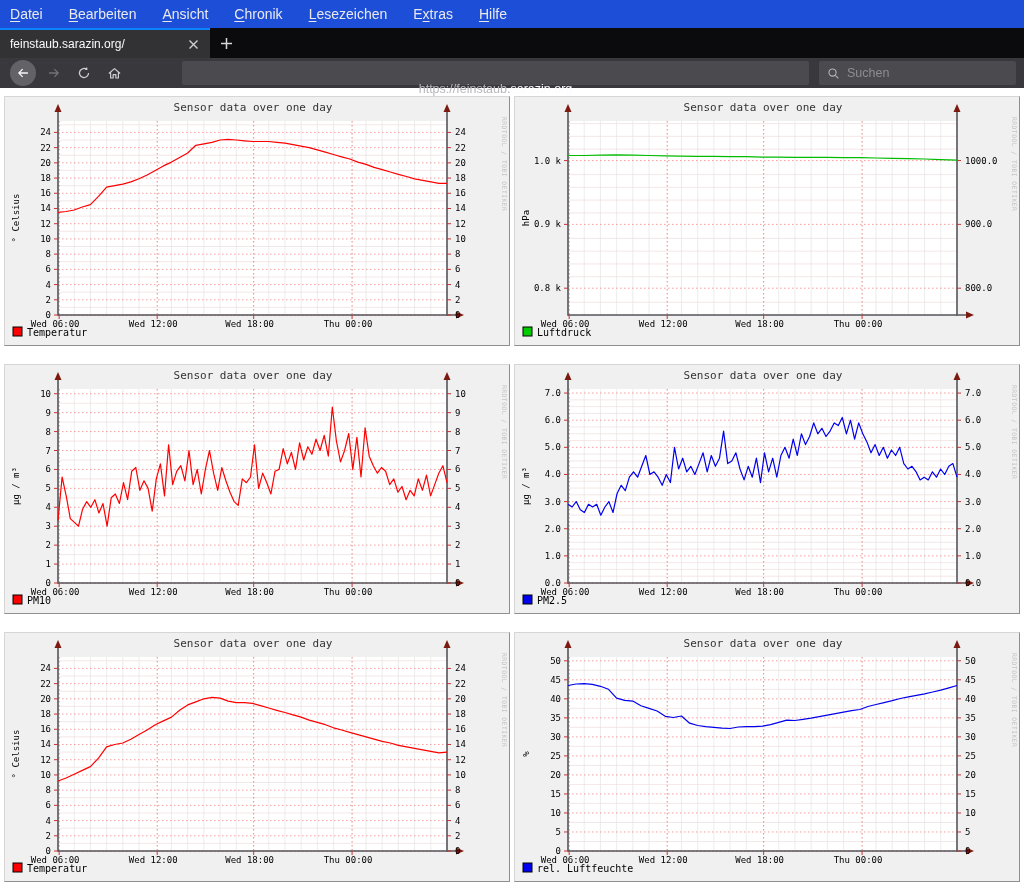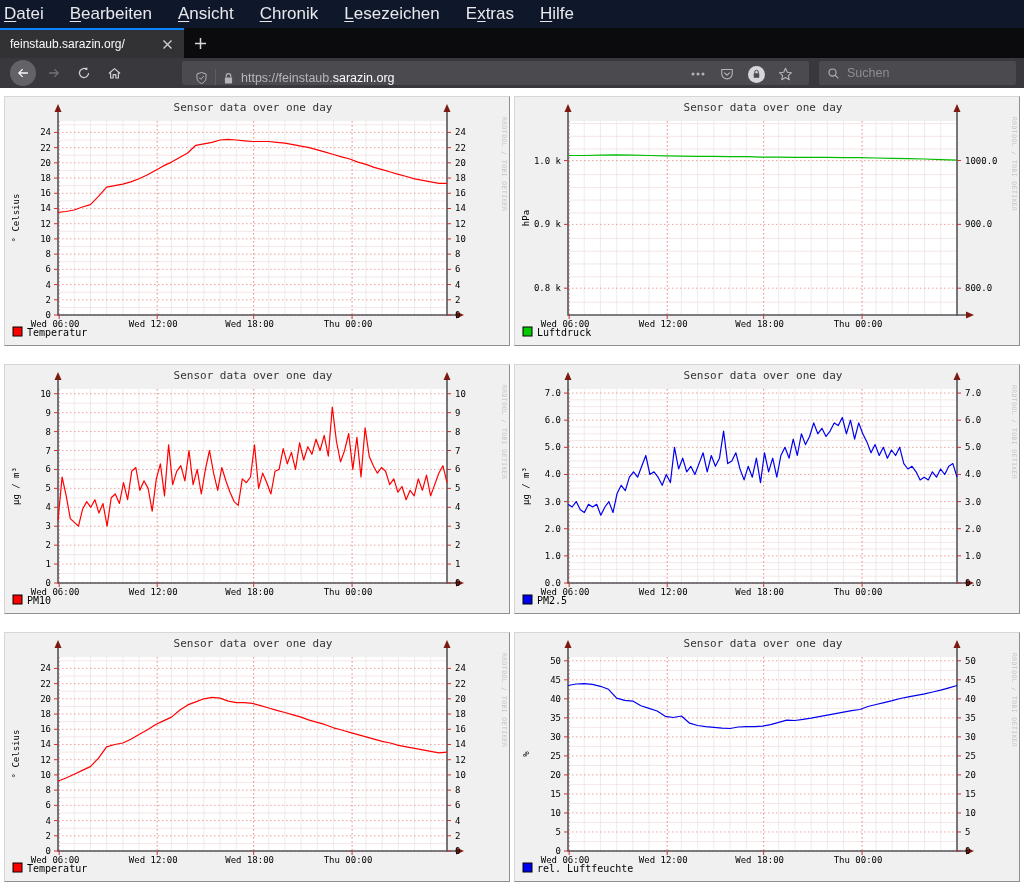--- a/index.html
+++ b/index.html
@@ -1,37 +1,37 @@
 <!DOCTYPE html>
 <html><head>
 <meta charset="utf-8">
 <style>
   * { box-sizing: border-box; margin: 0; padding: 0; }
   html,body { width:1024px; height:884px; overflow:hidden; background:#ffffff;
     font-family:"Liberation Sans", sans-serif; }
   
-  .menubar { height:28px; background:#0f172a; display:flex; align-items:center;
-    padding-left:4px; gap:26px; font-size:17px; color:#e9e9ec; }
+  .menubar { height:28px; background:#1d4ed8; display:flex; align-items:center;
+    padding-left:10px; gap:26px; font-size:14px; color:#e9e9ec; }
   .menu-item { cursor:default; }
   .menu-item u { text-underline-offset:2px; }
   .tabbar { height:30px; background:#0b0b0d; display:flex; align-items:stretch; }
-  .tab { width:184px; background:#323235; border-top:2px solid #0a84ff;
+  .tab { width:210px; background:#323235; border-top:2px solid #0a84ff;
     display:flex; align-items:center; padding:0 8px 0 10px; gap:6px; }
   .tab-title { flex:1; color:#f9f9fa; font-size:12px; white-space:nowrap; overflow:hidden; }
   .tab-close { width:18px; height:18px; display:flex; align-items:center; justify-content:center; }
   .newtab { width:32px; display:flex; align-items:center; justify-content:center; }
   .navbar { height:30px; background:#38383d; display:flex; align-items:center;
     padding:0 8px; gap:2px; }
   .navbtn { width:28px; height:26px; display:flex; align-items:center; justify-content:center;
     border-radius:3px; flex:0 0 auto; }
   .navbtn.back { width:30px; }
   .back-circle { width:26px; height:26px; border-radius:50%; background:#626267;
     display:flex; align-items:center; justify-content:center; }
   .urlbar { margin-left:52px; width:660px; height:24px; background:#4a4a4f; border-radius:2px;
-    display:flex; align-items:flex-end; padding:0 13px; gap:7px; }
+    display:flex; align-items:center; padding:0 0; gap:7px;flex-direction:column; }
   .urlbar .sep { width:1px; height:16px; background:#5d5d62; }
   .url-text { font-size:12.5px; white-space:nowrap; }
   .url-prefix { color:#b6b6bb; }
   .url-domain { color:#fbfbfe; }
   .urlbar .flex { flex:1; }
   .pageaction { width:22px; height:22px; display:flex; align-items:center; justify-content:center; }
   .lock-circle { width:17px; height:17px; border-radius:50%; background:#d7d7db;
     display:flex; align-items:center; justify-content:center; }
   .searchbar { margin-left:8px; width:198px; height:24px; background:#4a4a4f; border-radius:2px;
     display:flex; align-items:center; padding:0 8px; gap:7px; }

